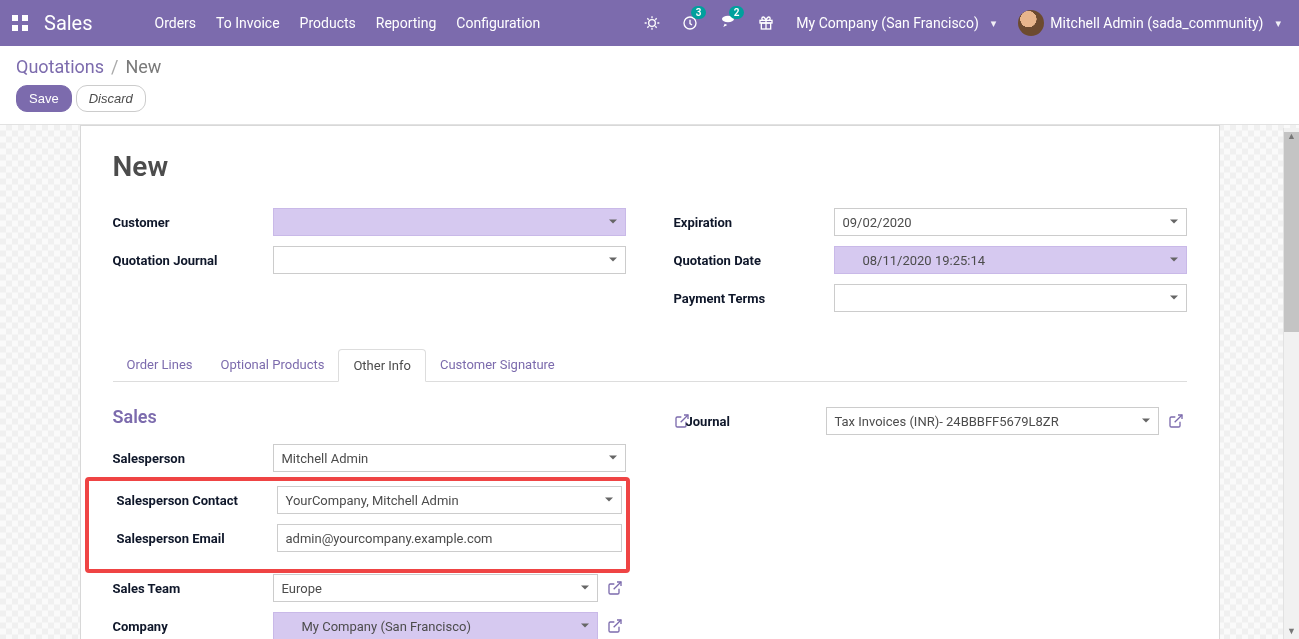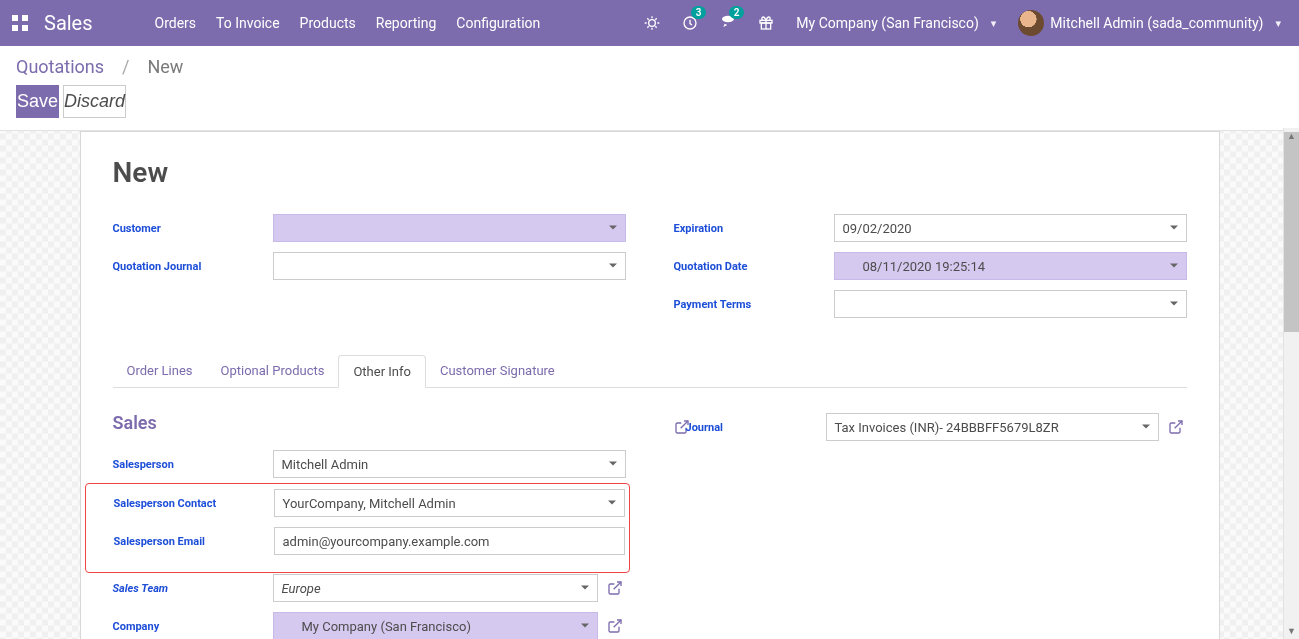--- a/index.html
+++ b/index.html
@@ -92,33 +92,33 @@
   }
 
   
   .control-area {
     background: #fff;
     border-bottom: 1px solid #e2e2e2;
     padding: 10px 16px 12px 16px;
   }
   .breadcrumb {
     display: flex;
-    gap: 16px;
+    gap: 5px;
     font-size: 18px;
     margin-bottom: 8px;
     align-items: baseline;
   }
   .breadcrumb .link { color: #7c6bad; cursor: pointer; }
   .breadcrumb .sep { color: #aaa; margin: 0 2px;}
   .breadcrumb .current { color: #7a7a7a; }
   .btn-row { display: flex; gap: 4px;}
   .btn {
-    border-radius: 0;
-    padding: 5px 0;
-    font-size: 18px;
+    border-radius: 11px;
+    padding: 5px 12px;
+    font-size: 13px;
     cursor: pointer;
     border: 1px solid transparent;
   }
   .btn-primary { background: #7c6bad; color: #fff; border-color: #7c6bad; }
   .btn-secondary { background: #fff; color: #4c4c4c; border: 1px solid #ccc; font-style: italic; }
 
   
   .main-wrap {
     padding: 0 8px 0 8px;
     position: relative;
@@ -145,22 +145,22 @@
   }
   .field-row {
     display: flex;
     align-items: center;
     margin-bottom: 8px;
     min-height: 30px;
   }
   .field-row label {
     width: 160px;
     font-weight: 700;
-    color: #1d4ed8;
-    font-size: 11px;
+    color: #0f172a;
+    font-size: 13px;
     flex-shrink: 0;
   }
   .field-row .control {
     flex: 1;
     display: flex;
     align-items: center;
     gap: 6px;
   }
   .input-like {
     flex: 1;
@@ -215,21 +215,21 @@
 
   
   .sec-title {
     color: #7c6bad;
     font-size: 18px;
     font-weight: 600;
     margin-bottom: 16px;
   }
 
   .red-highlight {
-    border: 1px solid #ef4444;
+    border: 4px solid #ef4444;
     border-radius: 4px;
     padding: 4px 4px 4px 4px;
     margin: -4px -4px -4px -28px;
     padding-left: 28px;
   }
 
   
   .scrollbar-track {
     position: fixed;
     right: 0; top: 128px; bottom: 0;
@@ -410,21 +410,21 @@
           <div class="field-row" style="margin-bottom:12px;">
             <label>Salesperson Email</label>
             <div class="control">
               <div class="input-like">
                 <span>admin@yourcompany.example.com</span>
               </div>
             </div>
           </div>
         </div>
 
-        <div class="field-row" style="margin-top:4px;font-style:italic;">
+        <div class="field-row" style="margin-top:4px;">
           <label>Sales Team</label>
           <div class="control">
             <div class="input-like drop">
               <span>Europe</span>
             </div>
             <span class="ext-link">
               <svg width="16" height="16" viewBox="0 0 24 24" fill="none" stroke="#7c6bad" stroke-width="2">
                   <path d="M18 13v6a2 2 0 0 1-2 2H5a2 2 0 0 1-2-2V8a2 2 0 0 1 2-2h6"></path>
                   <path d="M15 3h6v6"></path>
                   <path d="M10 14L21 3"></path>

